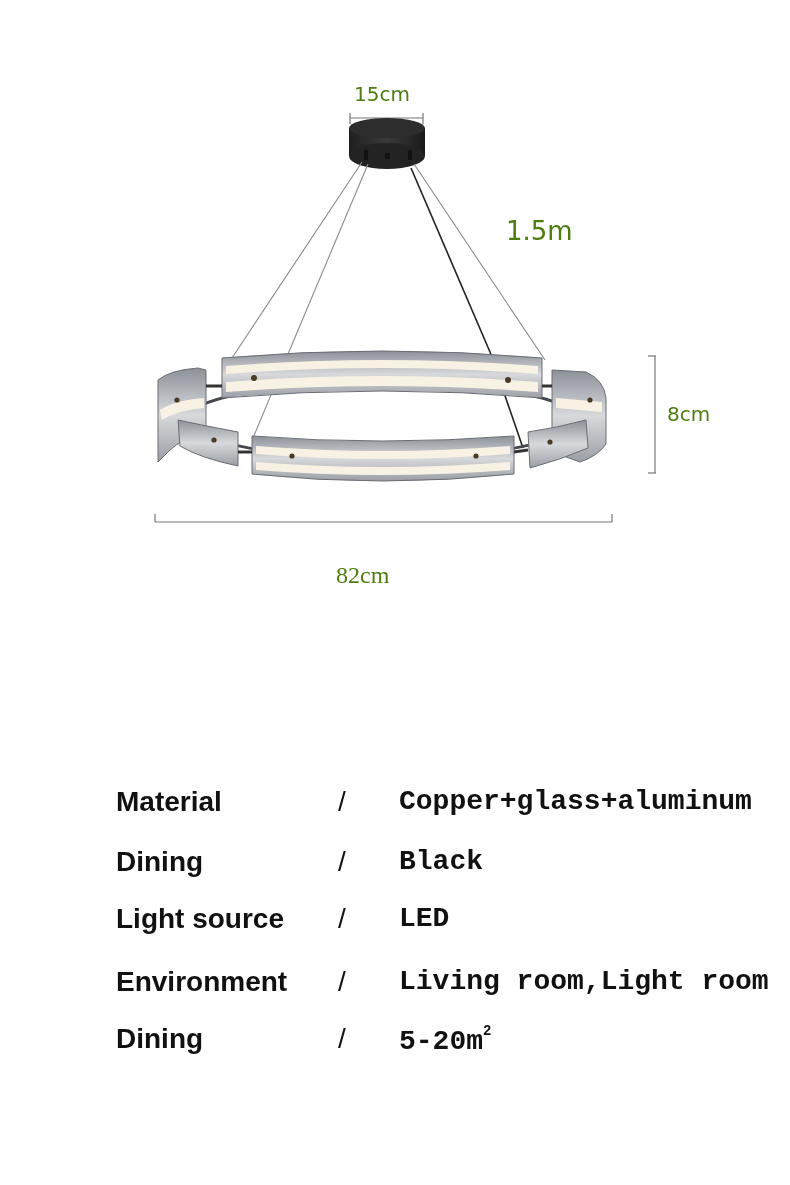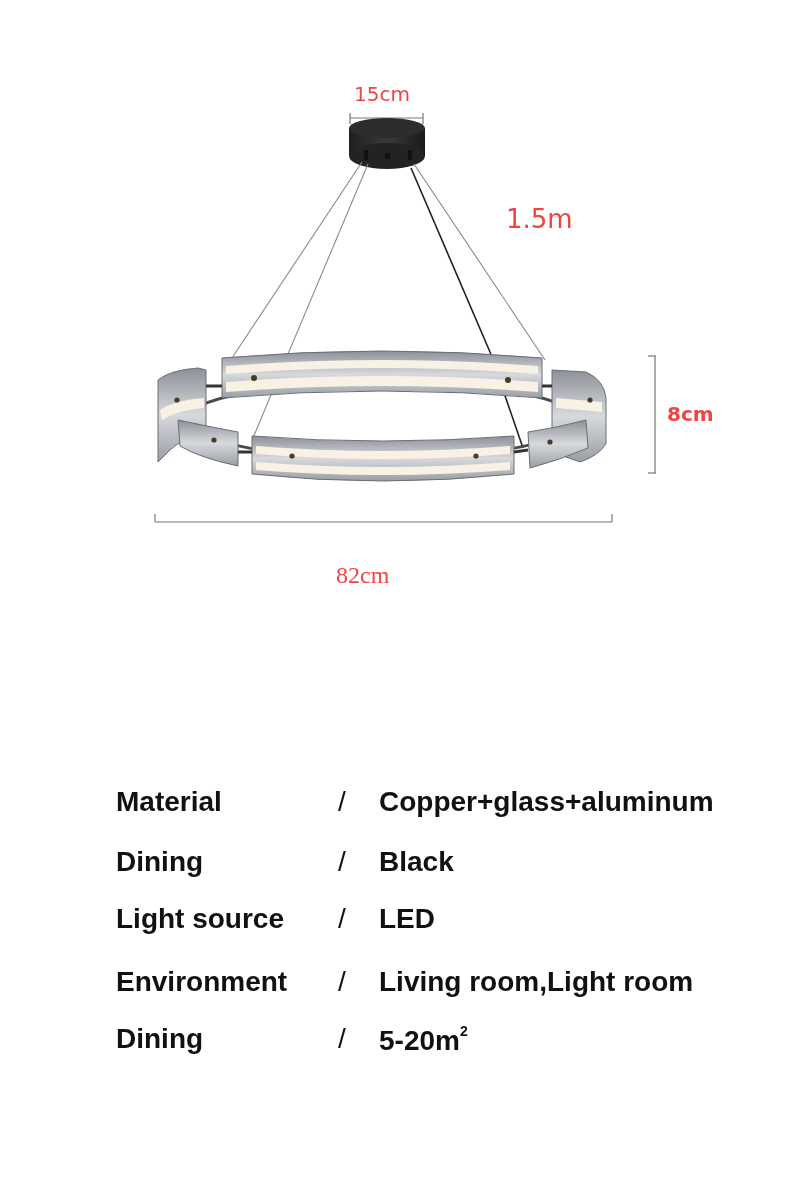--- a/index.html
+++ b/index.html
@@ -1,30 +1,30 @@
 <!DOCTYPE html>
 <html><head>
 <meta charset="utf-8">
 <style>
   html, body { margin: 0; padding: 0; background: #ffffff; }
   body { width: 790px; height: 1185px; position: relative; overflow: hidden;
          font-family: "DejaVu Sans", "Liberation Sans", sans-serif; color: #111; }
   .diagram { position: absolute; left: 0; top: 0; width: 790px; height: 640px; }
-  .label { position: absolute; font-family: "DejaVu Sans", sans-serif; color: #ef4444;
+  .label { position: absolute; font-family: "DejaVu Sans", sans-serif; color: #4d7c0f;
            font-weight: normal; white-space: nowrap; }
   .lbl-top { left: 354px; top: 82px; font-size: 20px; }
-  .lbl-cord { left: 506px; top: 204px; font-size: 26px; line-height: 30px; }
-  .lbl-height { left: 667px; top: 402px; font-size: 20px; font-weight: bold; }
+  .lbl-cord { left: 506px; top: 216px; font-size: 26px; line-height: 30px; }
+  .lbl-height { left: 667px; top: 402px; font-size: 20px; }
   .lbl-width { left: 336px; top: 562px; font-size: 24px; font-family: Liberation Serif, serif; }
   .specs { position: absolute; left: 116px; top: 786px; width: 650px; }
   .spec-row { position: absolute; left: 0; height: 40px; display: block;
               font-family: "Liberation Sans", sans-serif; font-weight: bold; font-size: 28px; }
   .spec-key { position: absolute; left: 0; white-space: nowrap; }
   .spec-sep { position: absolute; left: 222px; font-weight: normal; }
-  .spec-val { position: absolute; left: 263px; white-space: nowrap; }
+  .spec-val { position: absolute; left: 283px; white-space: nowrap; font-family: Liberation Mono, monospace; }
   sup { font-size: 14px; vertical-align: 14px; }
 </style>
 </head>
 <body>
 
 <div class="diagram">
   <svg width="790" height="640" viewBox="0 0 790 640">
     <defs>
       <linearGradient id="glass" x1="0" y1="0" x2="0" y2="1">
         <stop offset="0" stop-color="#8c9098"></stop>

